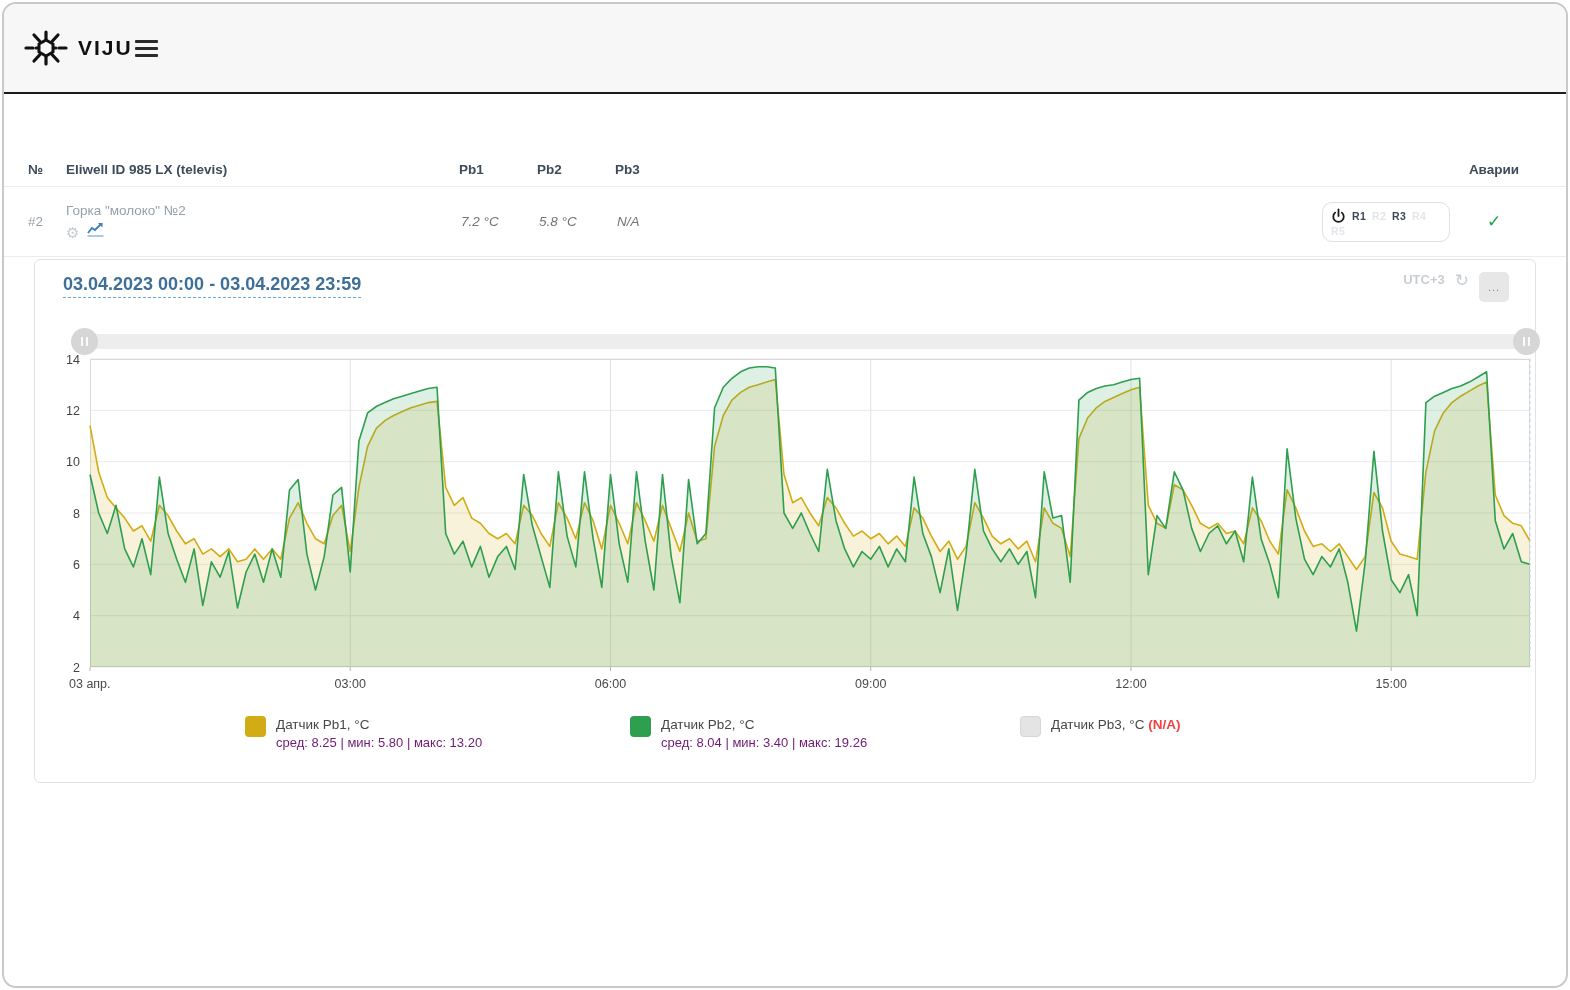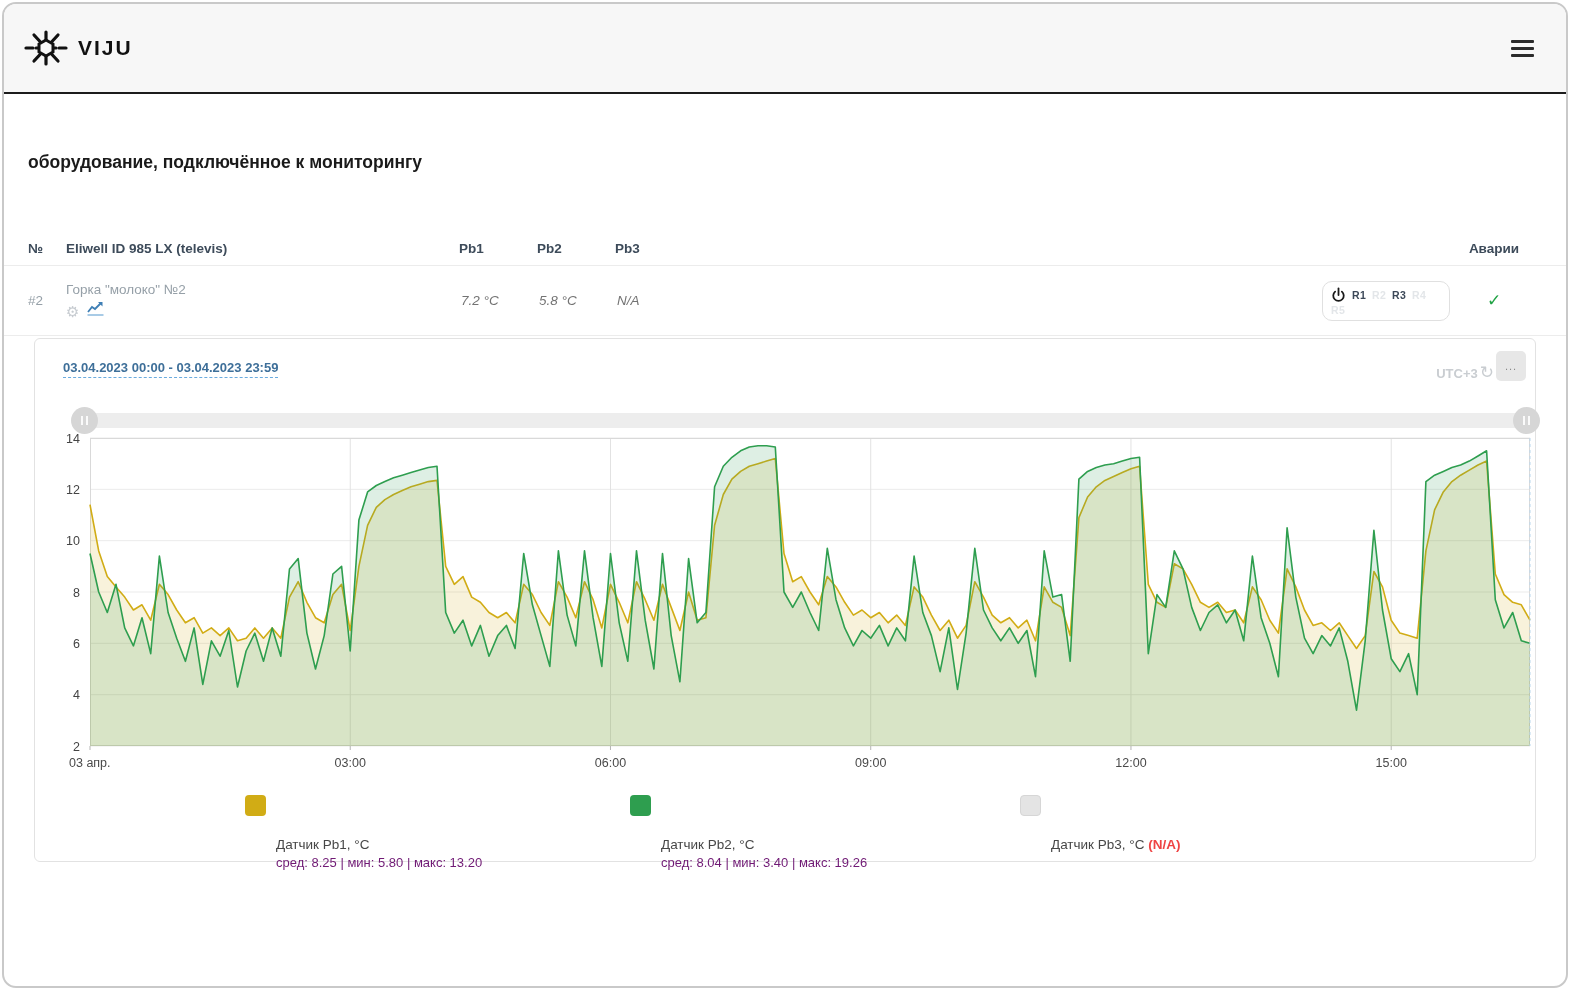--- a/index.html
+++ b/index.html
@@ -16,21 +16,21 @@
     border-radius: 14px;
     overflow: hidden;
     background: #fff;
     position: relative;
   }
   
   .topbar {
     height: 90px;
     background: #f7f7f7;
     border-bottom: 2px solid #1c1c1c;
-    display: flex; align-items: center; justify-content: space-between;
+    display: flex; align-items: center; 
     padding: 0 30px 0 20px;
   }
   .brand { display: flex; align-items: center; gap: 10px; cursor: pointer; }
   .brand-text { font-size: 21px; font-weight: 700; letter-spacing: 2px; color: #111; }
   .burger { display: flex; flex-direction: column; gap: 4px; cursor: pointer; padding: 6px 2px; }
   .burger span { display: block; width: 23px; height: 3px; background: #2b2b2b; border-radius: 1px; }
   
   .page-title {
     margin: 58px 0 0 24px;
     font-size: 17.5px; font-weight: 700; color: #1a1a1a;
@@ -75,25 +75,25 @@
   .chart-card {
     margin: 2px 30px 0 30px;
     height: 524px;
     border: 1px solid #e2e2e2;
     border-radius: 6px;
     position: relative;
     background: #fff;
   }
   .daterange {
     position: absolute; left: 28px; top: 14px;
-    font-size: 13px; color: #3e6f99; font-weight: 600;
+    font-size: 18px; color: #3e6f99; font-weight: 600;
     border-bottom: 1px dashed #6aabdf;
-    padding-bottom: 2px; cursor: pointer; margin-top: 7px;
-  }
-  .tz-row { position: absolute; right: 9px; top: 12px; display: flex; align-items: flex-end; gap: 2px; }
+    padding-bottom: 2px; cursor: pointer;
+  }
+  .tz-row { position: absolute; right: 26px; top: 12px; display: flex; align-items: flex-start; gap: 10px; }
   .tz { color: #c9cdd1; font-size: 13px; font-weight: 600; }
   .refresh { color: #c9cdd1; font-size: 17px; cursor: pointer; line-height: 1; }
   .more-btn {
     width: 30px; height: 30px; border-radius: 5px; background: #e7e7e7;
     color: #8a8a8a; font-size: 11px; letter-spacing: 1px;
     display: flex; align-items: center; justify-content: center;
     cursor: pointer; border: none;
   }
   .slider-track {
     position: absolute; left: 48px; top: 74px;
@@ -109,21 +109,21 @@
   }
   .slider-handle i { display: block; width: 2px; height: 9px; background: #fafafa; }
   .sh-left { left: 36px; } .sh-right { left: 1478px; }
   #chart-svg { position: absolute; left: 3px; top: 93px; }
   
   .legend { position: absolute; top: 455px; left: 0; width: 100%; height: 50px; }
   .lg-entry { position: absolute; display: flex; gap: 10px; cursor: pointer; }
   .lg-1 { left: 210px; } .lg-2 { left: 595px; } .lg-3 { left: 985px; }
   .lg-swatch { width: 21px; height: 21px; border-radius: 4px; flex: 0 0 auto; margin-top: 1px; }
   .lg-swatch.na { border: 1px solid #d6d6d6; }
-  .lg-title { font-size: 13.5px; color: #474747; line-height: 19px; margin-top: 41px; }
+  .lg-title { font-size: 13.5px; color: #474747; line-height: 19px; }
   .lg-title b { font-weight: 700; color: #ef4444; }
   .lg-stats { font-size: 13px; color: #701a75; line-height: 18px; }
 </style>
 </head>
 <body>
 
 <div class="frame">
 
   <div class="topbar">
     <div class="brand">
@@ -140,21 +140,20 @@
       </svg>
       <span class="brand-text">VIJU</span>
     </div>
     <div class="burger">
       <span></span>
         <span></span>
         <span></span>
     </div>
   </div>
 
-  <h1 class="page-title">оборудование, подключённое к мониторингу</h1>
 
   <div class="devtable">
     <div class="trow thead">
       <div class="cell-num">№</div>
       <div>Eliwell ID 985 LX (televis)</div>
       <div>Pb1</div>
       <div>Pb2</div>
       <div>Pb3</div>
       <div></div>
       <div></div>

